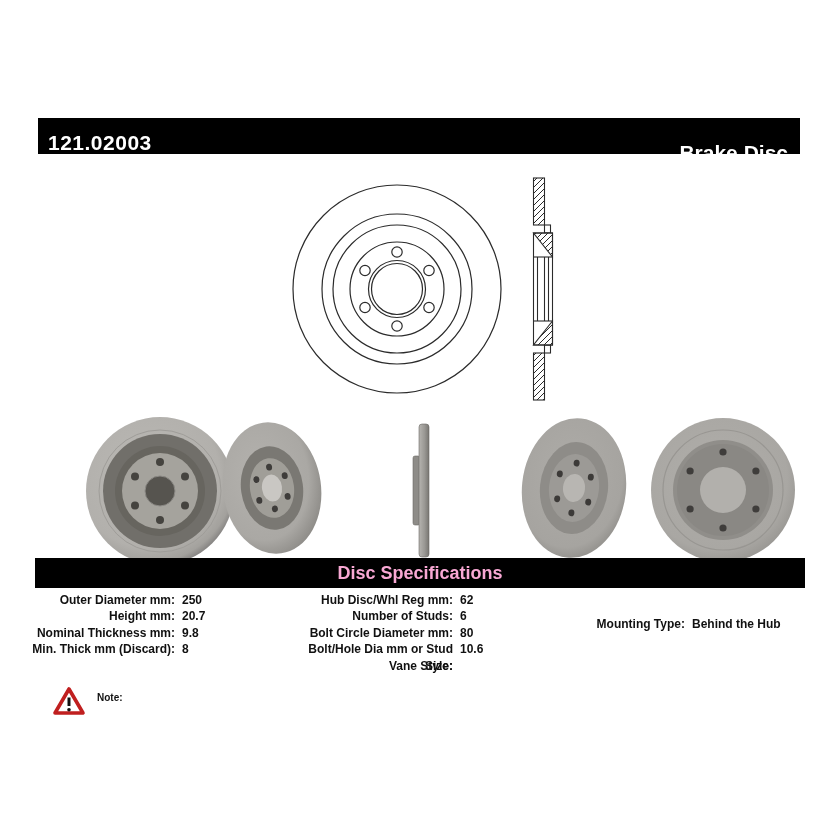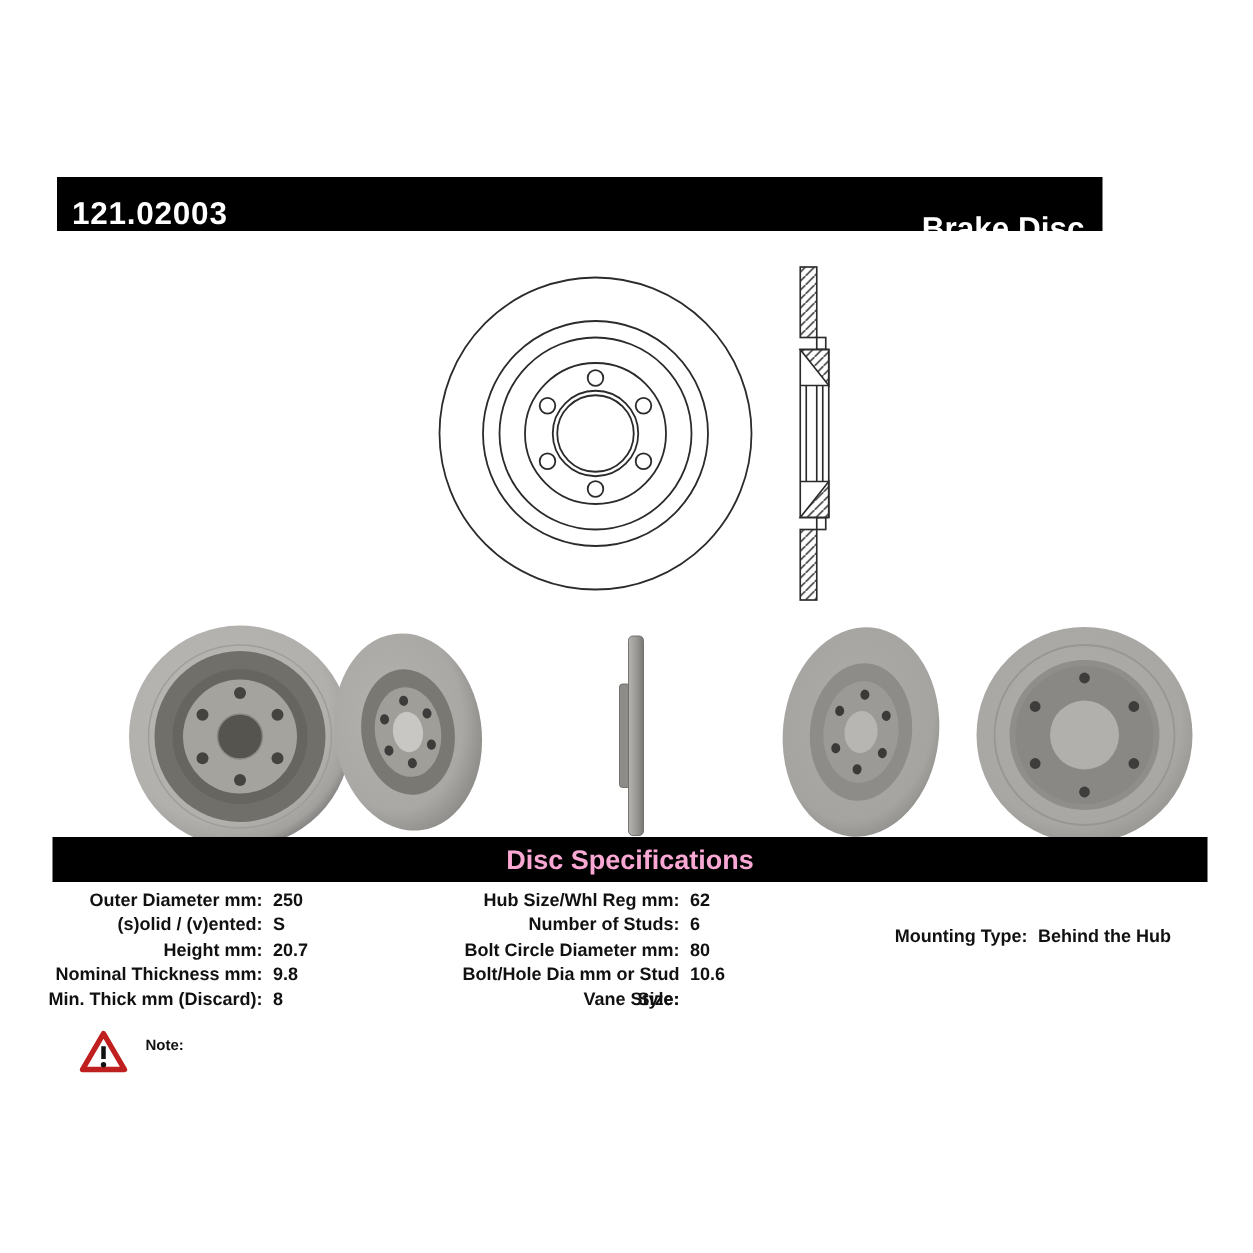--- a/index.html
+++ b/index.html
@@ -2,21 +2,21 @@
 <html><head>
 <meta charset="utf-8">
 <style>
   html,body { margin:0; padding:0; background:#ffffff; }
   .page {
     position:relative; width:835px; height:835px; background:#ffffff;
     font-family:"Liberation Sans", sans-serif; overflow:hidden; color:#111;
   }
   
   .hdr-bar {
-    position:absolute; left:38px; top:118px; width:697px; height:36px;
+    position:absolute; left:38px; top:118px; width:762px; height:36px;
     background:#000; color:#fff; display:flex; align-items:center;
     justify-content:space-between; box-sizing:border-box; padding:14px 12px 0 10px;
   }
   .hdr-bar .part-no { font-size:21px; font-weight:bold; letter-spacing:0.5px; }
   .hdr-bar .prod-name { font-size:21px; font-weight:bold;margin-top:20px; }
   .spec-bar {
     position:absolute; left:35px; top:558px; width:770px; height:30px;
     background:#000; color:#f9a8d4; display:flex; align-items:center; justify-content:center;
   }
   .spec-bar .spec-title { font-size:18px; font-weight:bold; }
@@ -181,40 +181,36 @@
   <div class="spec-bar">
     <span class="spec-title">Disc Specifications</span>
   </div>
 
   <div class="spec-col col-left">
     <div class="spec-row">
       <span class="spec-label">Outer Diameter mm:</span>
       <span class="spec-value">250</span>
     </div>
     <div class="spec-row">
-      <span class="spec-label">(s)olid / (v)ented:</span>
-      <span class="spec-value">S</span>
-    </div>
-    <div class="spec-row">
       <span class="spec-label">Height mm:</span>
       <span class="spec-value">20.7</span>
     </div>
     <div class="spec-row">
       <span class="spec-label">Nominal Thickness mm:</span>
       <span class="spec-value">9.8</span>
     </div>
     <div class="spec-row">
       <span class="spec-label">Min. Thick mm (Discard):</span>
       <span class="spec-value">8</span>
     </div>
   </div>
 
   <div class="spec-col col-mid">
     <div class="spec-row">
-      <span class="spec-label">Hub Size/Whl Reg mm:</span>
+      <span class="spec-label">Hub Disc/Whl Reg mm:</span>
       <span class="spec-value">62</span>
     </div>
     <div class="spec-row">
       <span class="spec-label">Number of Studs:</span>
       <span class="spec-value">6</span>
     </div>
     <div class="spec-row">
       <span class="spec-label">Bolt Circle Diameter mm:</span>
       <span class="spec-value">80</span>
     </div>

